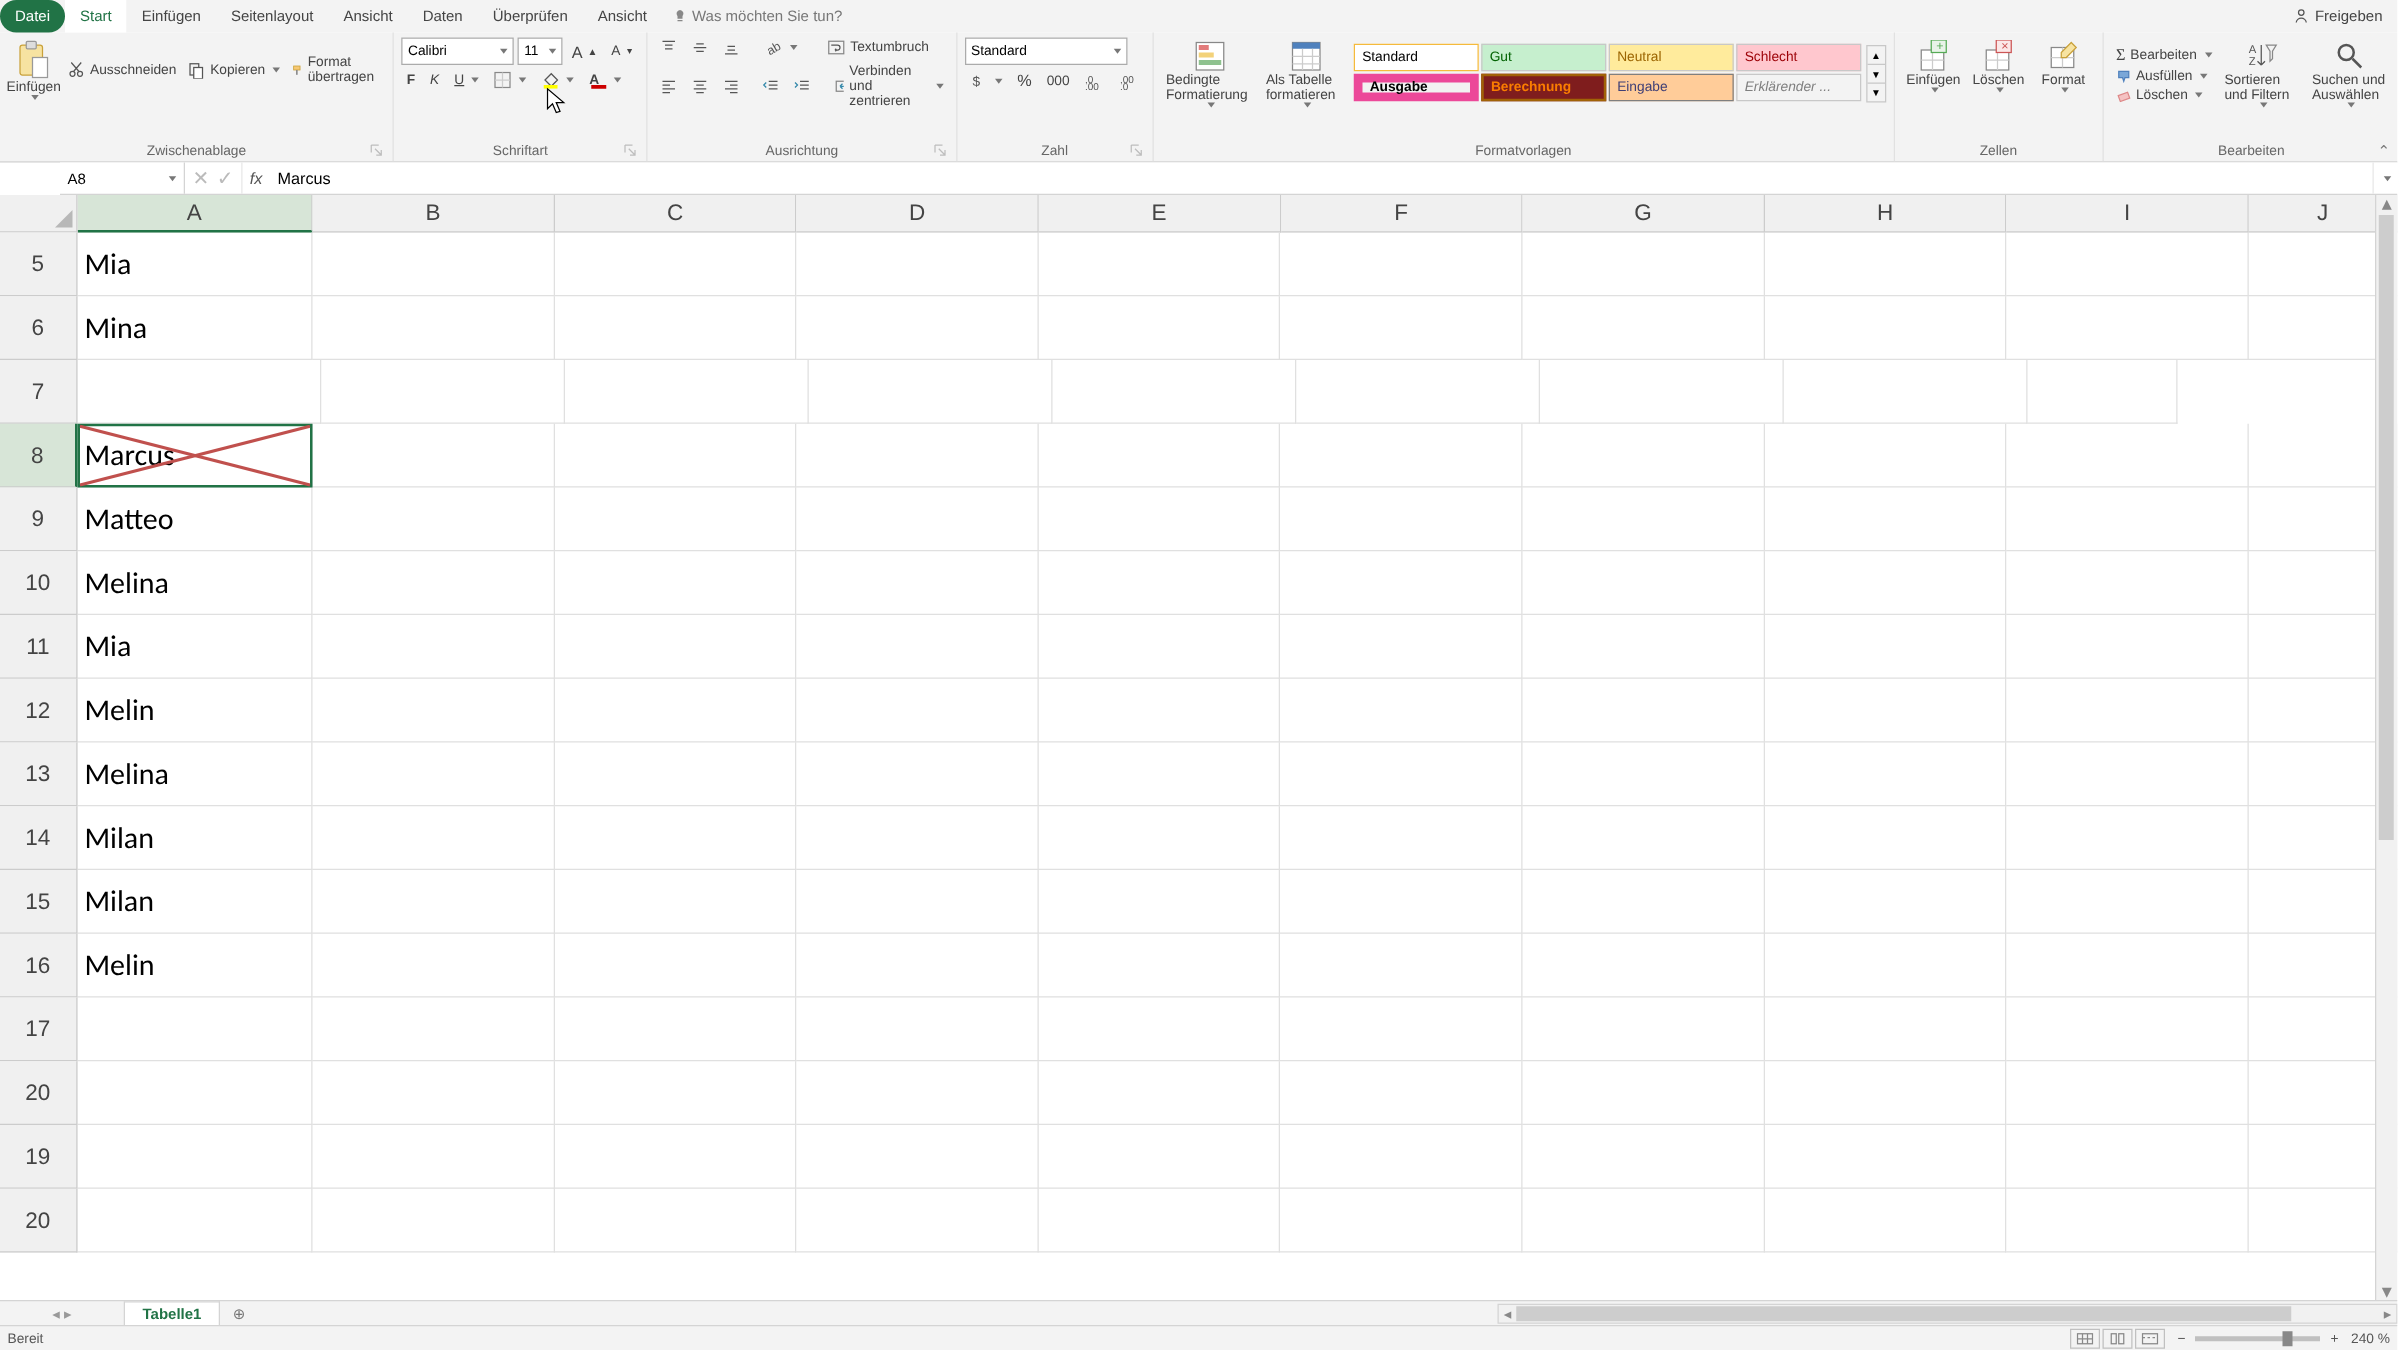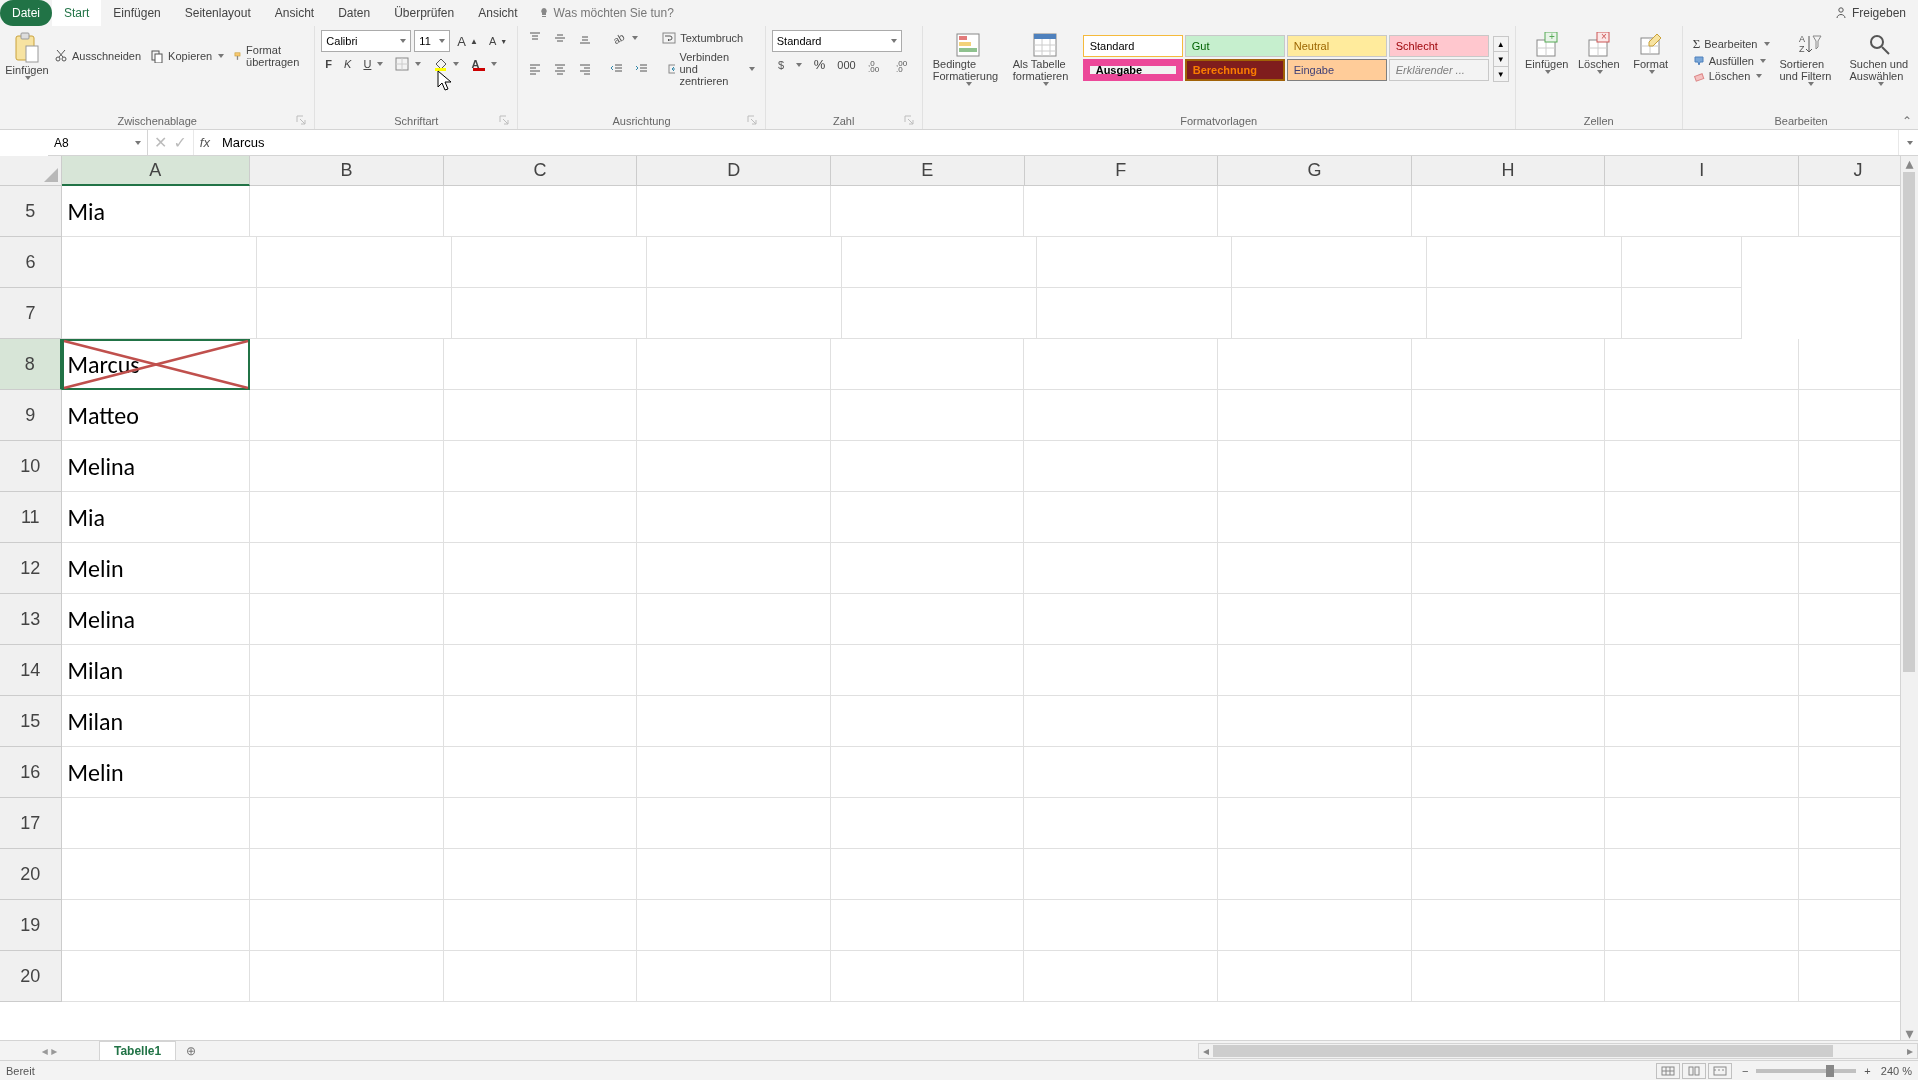--- a/index.html
+++ b/index.html
@@ -540,20 +540,21 @@
         <div class="cell other"></div>
         <div class="cell other"></div>
         <div class="cell other"></div>
         <div class="cell other"></div>
         <div class="cell other"></div>
         <div class="cell other"></div>
         <div class="cell colJ"></div>
       </div>
       <div class="grid-row">
         <div class="row-header">6</div>
+        <div class="cell colA">Mina</div>
         <div class="cell other"></div>
         <div class="cell other"></div>
         <div class="cell other"></div>
         <div class="cell other"></div>
         <div class="cell other"></div>
         <div class="cell other"></div>
         <div class="cell other"></div>
         <div class="cell other"></div>
         <div class="cell colJ"></div>
       </div>

